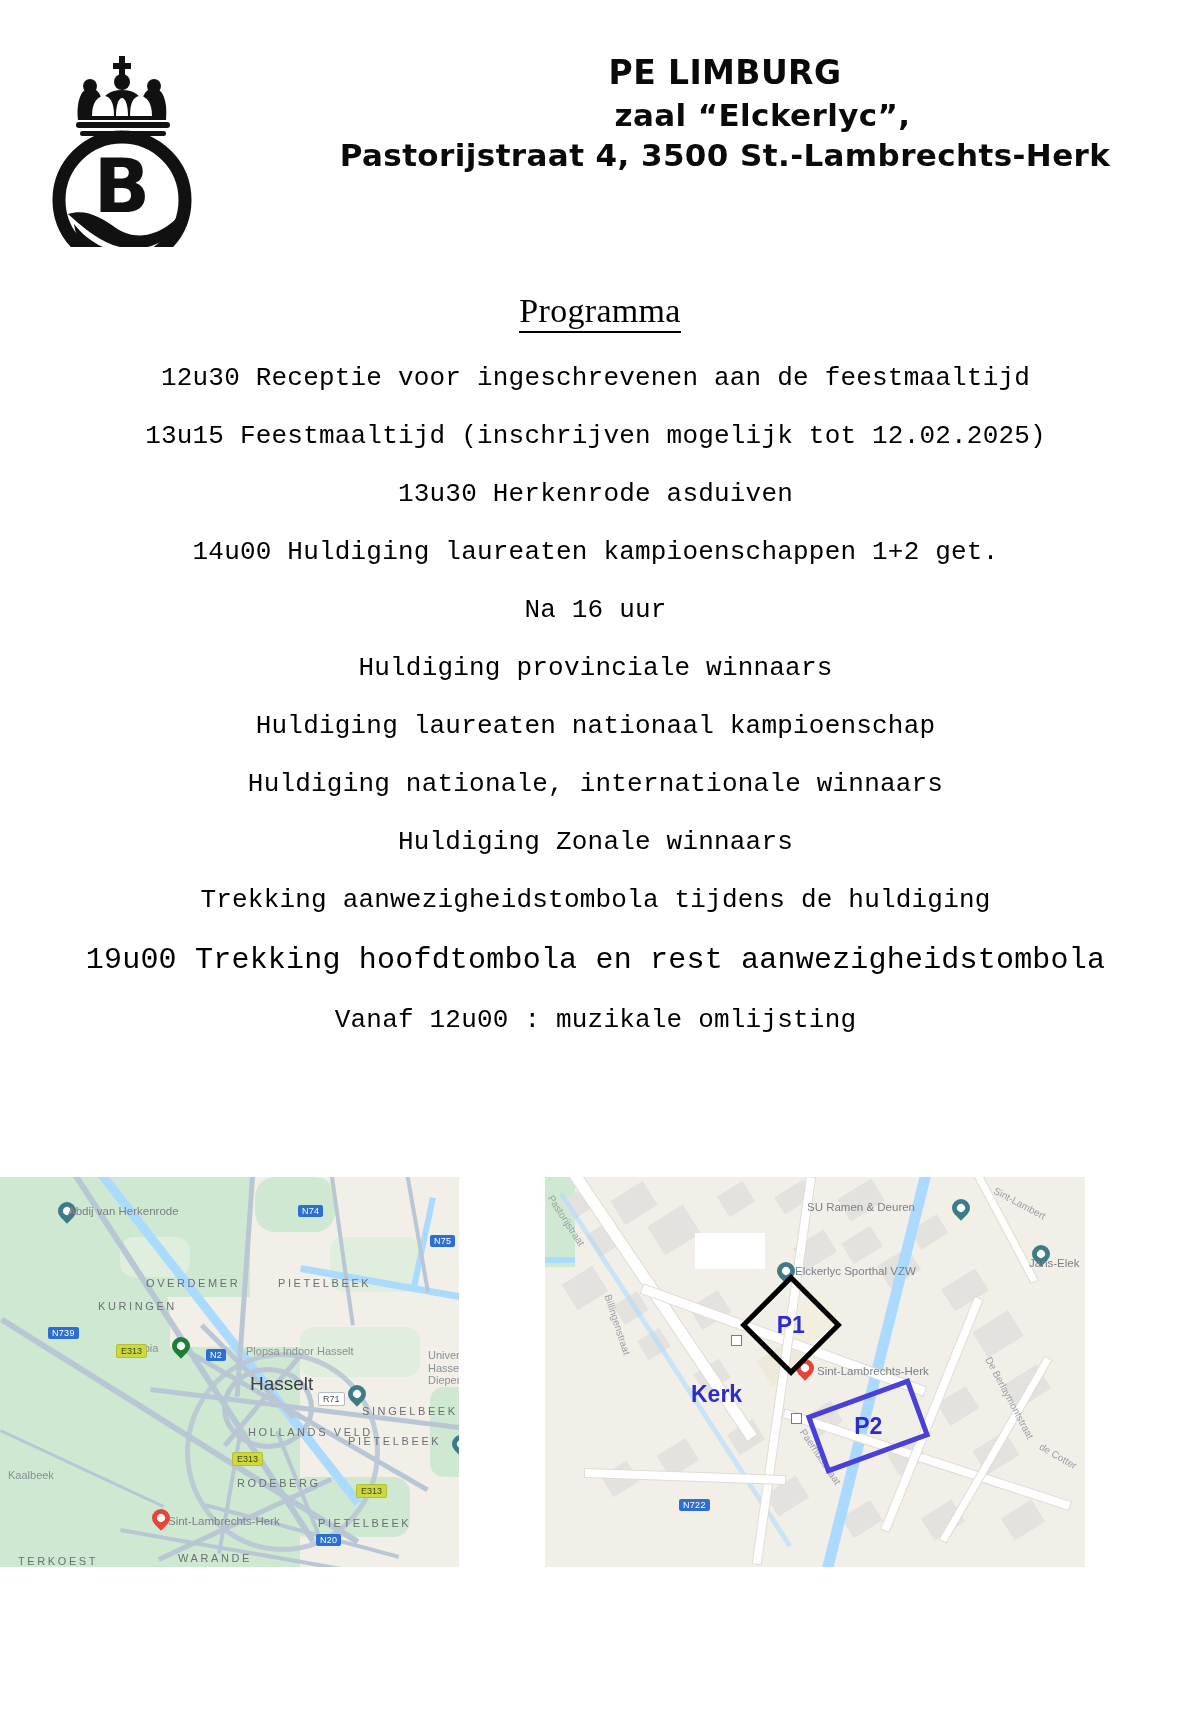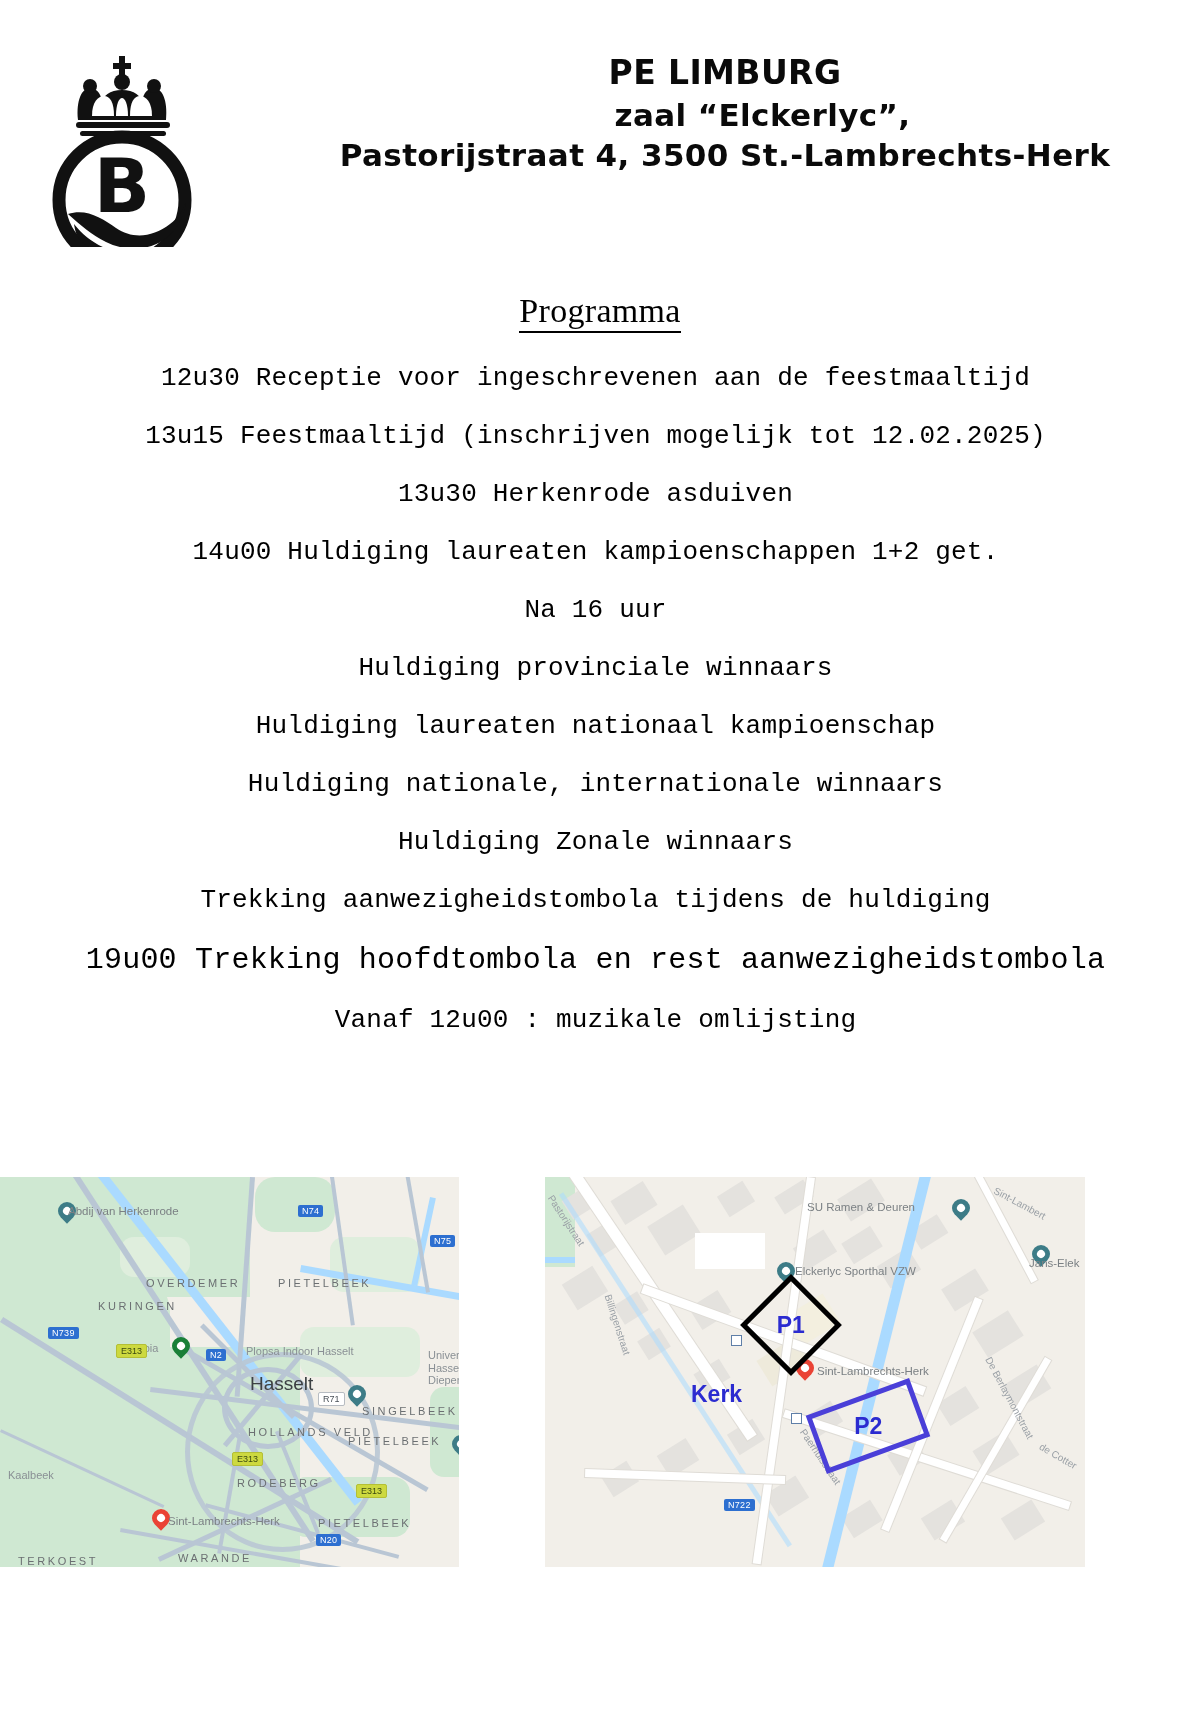--- a/index.html
+++ b/index.html
@@ -310,21 +310,21 @@
       <span class="lbl poi" style="left:455px;top:80px;margin-left:29px;">Jans-Elek</span>
       <span class="lbl poi" style="left:272px;top:188px;">Sint-Lambrechts-Herk</span>
 
       <span class="lbl street" style="left:10px;top:16px;transform:rotate(57deg);transform-origin:left top;">Pastorijstraat</span>
       <span class="lbl street" style="left:68px;top:116px;transform:rotate(72deg);transform-origin:left top;">Billingenstraat</span>
       <span class="lbl street" style="left:262px;top:250px;transform:rotate(56deg);transform-origin:left top;">Paerhuisstraat</span>
       <span class="lbl street" style="left:448px;top:178px;transform:rotate(62deg);transform-origin:left top;">De Berlaymontstraat</span>
       <span class="lbl street" style="left:498px;top:264px;transform:rotate(30deg);transform-origin:left top;">de Cotter</span>
       <span class="lbl street" style="left:452px;top:8px;transform:rotate(28deg);transform-origin:left top;">Sint-Lambert</span>
 
-      <span class="shield" style="left:134px;top:322px;margin-left:45px;">N722</span>
+      <span class="shield" style="left:134px;top:322px;">N722</span>
 
       <span class="kerk" style="left:146px;top:204px;">Kerk</span>
 
       <div class="parkbox p1box" style="left:210px;top:112px;width:62px;height:62px;">
         <span>P1</span>
       </div>
 
       <div class="parkbox p2box" style="left:268px;top:218px;width:100px;height:52px;">
         <span>P2</span>
       </div>

